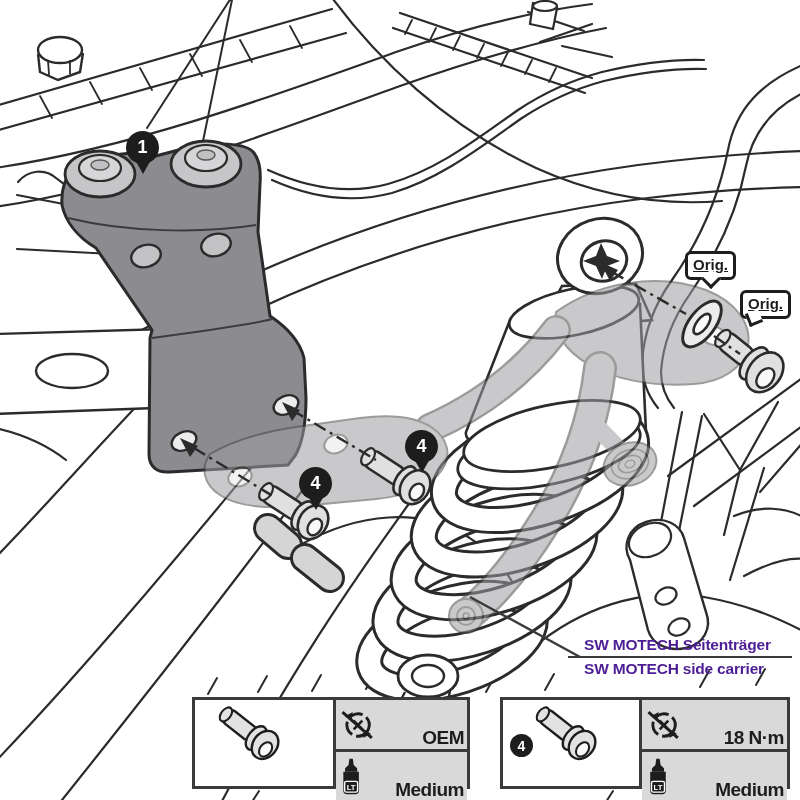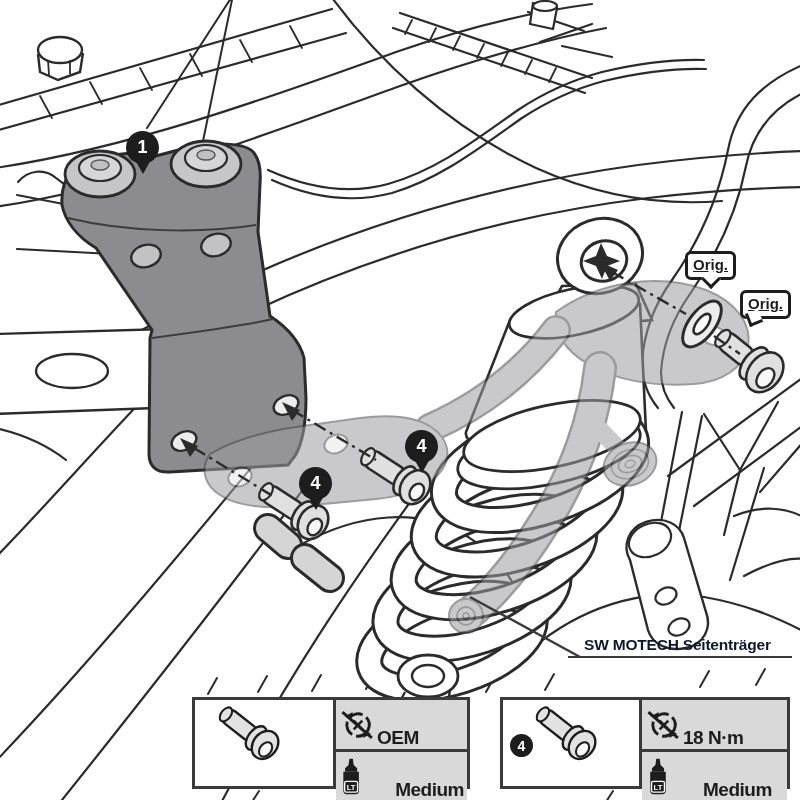--- a/index.html
+++ b/index.html
@@ -18,32 +18,32 @@
   .orig { position:absolute; background:#fff; border:3px solid #1d1d1d; border-radius:6px;
           font-size:15px; font-weight:bold; color:#1d1d1d; line-height:21px;
           padding:0 5px 2px 5px; z-index:6;text-decoration:underline; }
   .orig::after { content:""; position:absolute; width:11px; height:11px; background:#fff;
           border-right:3px solid #1d1d1d; border-bottom:3px solid #1d1d1d; bottom:-9px; }
   .orig.tail-center::after { left:16px; transform:rotate(45deg); }
   .orig.tail-left::after   { left:4px;  transform:rotate(68deg); }
 
   
   .carrier-label { position:absolute; left:568px; top:635px; width:224px; z-index:5;
-          color:#0f172a; font-size:15.5px; font-weight:bold; letter-spacing:-0.2px; }
+          color:#4c1d95; font-size:15.5px; font-weight:bold; letter-spacing:-0.2px; }
   .carrier-label .ln { padding-left:16px; white-space:nowrap; line-height:20px; }
   .carrier-label .rule { border-top:2.5px solid #3a3a3a; margin:1px 0; }
 
   
   .spec-box { position:absolute; height:92px; background:#fff; border:3px solid #3a3a3a;
           display:flex; z-index:5; }
   .part-cell { position:relative; flex:1; display:flex; align-items:center; justify-content:center; }
   .specs-col { display:flex; flex-direction:column; border-left:3px solid #3a3a3a; }
   .spec-row { flex:1; background:#d9d9d9; display:flex; align-items:center; padding:0 3px; }
   .spec-row + .spec-row { border-top:3px solid #3a3a3a;gap:32px; }
-  .spec-row .lbl { flex:1; text-align:left; font-weight:bold; font-size:19px;
+  .spec-row .lbl { flex:1; text-align:right; font-weight:bold; font-size:19px;
           color:#1d1d1d; letter-spacing:-0.5px; white-space:nowrap;margin-top:27px; }
   .badge { position:absolute; left:7px; top:34px; width:23px; height:23px; border-radius:50%;
           background:#1d1d1d; color:#fff; font-size:14px; font-weight:bold;
           display:flex; align-items:center; justify-content:center; }
 </style>
 </head>
 <body>
 
 <div class="stage">
 
@@ -276,20 +276,21 @@
   <div class="orig tail-center" style="left:685px; top:251px;">
     <span>Orig.</span>
   </div>
   <div class="orig tail-left" style="left:740px; top:290px;">
     <span>Orig.</span>
   </div>
 
   <div class="carrier-label">
     <div class="ln">SW MOTECH Seitenträger</div>
     <div class="rule"></div>
+    <div class="ln">SW MOTECH side carrier</div>
   </div>
 
   <div class="spec-box" style="left:192px; top:697px; width:278px;">
     <div class="part-cell">
       <svg width="112" height="80" viewBox="-56 -40 112 80">
         <g transform="translate(-4,-2) rotate(38) scale(0.8)" stroke="#1d1d1d" fill="#e2e2e2">
           <rect x="-56" y="-10" width="48" height="20" rx="9" stroke-width="3"></rect>
           <ellipse cx="-54" cy="0" rx="6" ry="10" stroke-width="2.6"></ellipse>
           <ellipse cx="-6" cy="0" rx="10" ry="17" stroke-width="3"></ellipse>
           <ellipse cx="8" cy="0" rx="15" ry="19" stroke-width="3"></ellipse>

